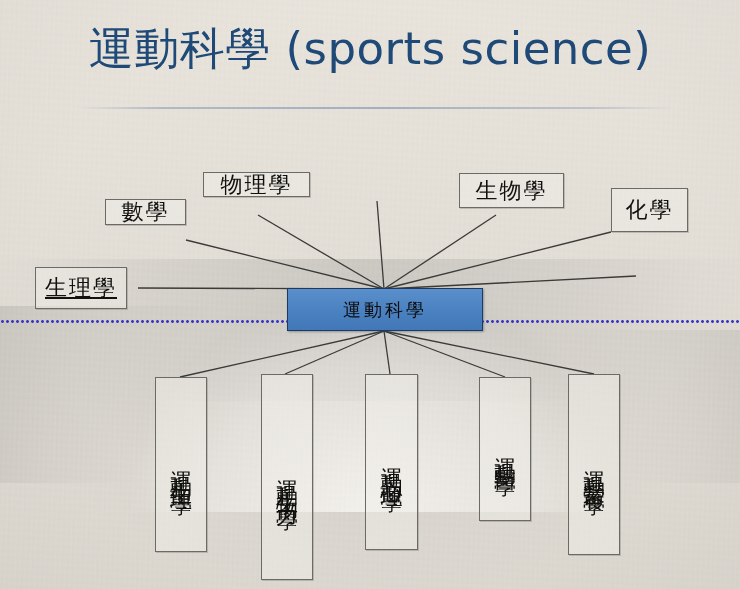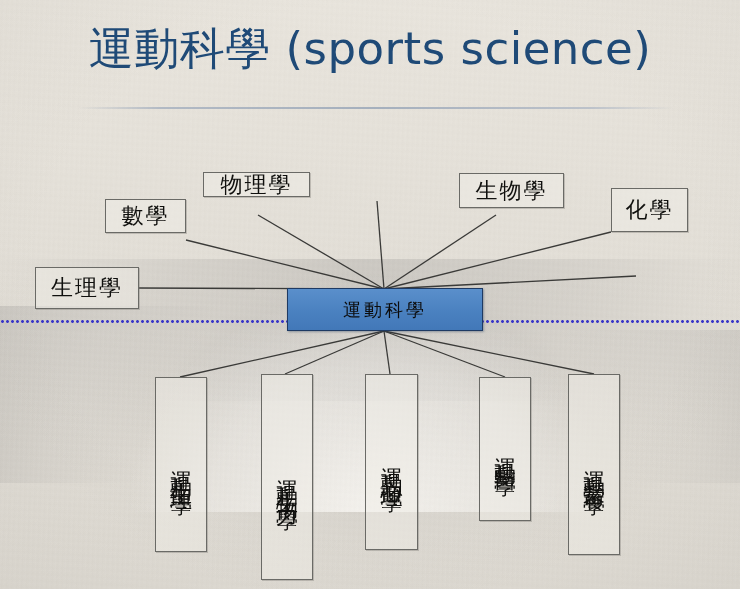--- a/index.html
+++ b/index.html
@@ -204,38 +204,38 @@
       <line x1="384" y1="331" x2="180" y2="377"></line>
       <line x1="384" y1="331" x2="285" y2="374"></line>
       <line x1="384" y1="331" x2="390" y2="374"></line>
       <line x1="384" y1="331" x2="505" y2="377"></line>
       <line x1="384" y1="331" x2="594" y2="374"></line>
     </g>
   </svg>
 
   <div class="dotted-line"></div>
 
-  <div class="node node-h" style="left:105px; top:199px; width:81px; height:34px;">
+  <div class="node node-h" style="left:105px; top:199px; width:81px; height:26px;">
     <span>數學</span>
   </div>
 
   <div class="node node-h" style="left:203px; top:172px; width:107px; height:25px;">
     <span>物理學</span>
   </div>
 
 
   <div class="node node-h" style="left:459px; top:173px; width:105px; height:35px;">
     <span>生物學</span>
   </div>
 
   <div class="node node-h" style="left:611px; top:188px; width:77px; height:44px;">
     <span>化學</span>
   </div>
 
-  <div class="node node-h" style="left:35px; top:267px; width:104px; height:42px;">
+  <div class="node node-h" style="left:35px; top:267px; width:92px; height:42px;text-decoration:underline;">
     <span>生理學</span>
   </div>
 
 
   <div class="node-center" style="left:287px; top:288px; width:196px; height:43px;">
     <span>運動科學</span>
   </div>
 
   <div class="node node-v" style="left:155px; top:377px; width:52px; height:175px;">
     <span>運動生理學</span>

